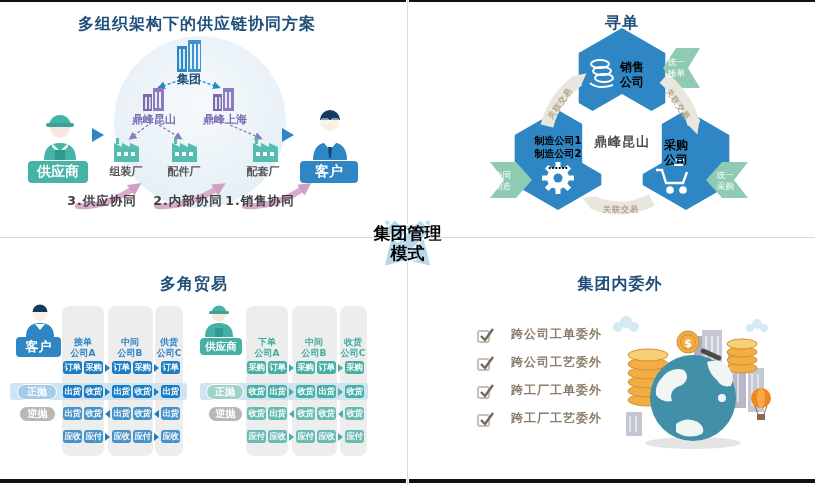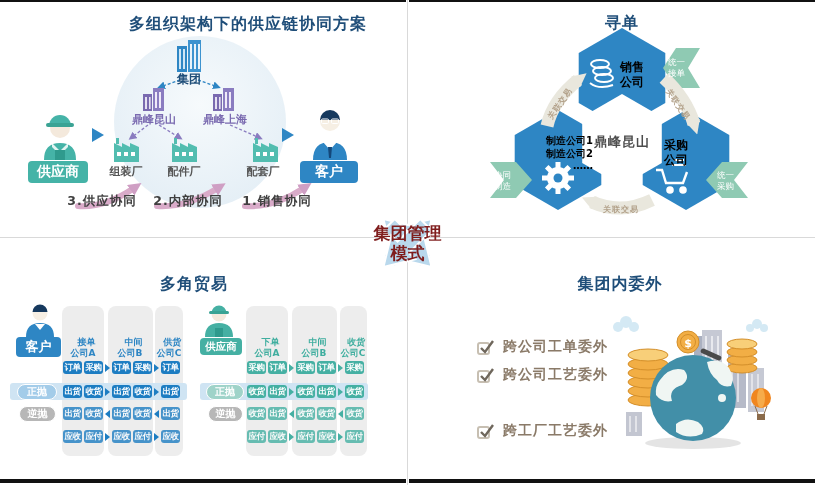--- a/index.html
+++ b/index.html
@@ -2,44 +2,44 @@
 <html><head>
 <meta charset="utf-8">
 <style>
   html,body{margin:0;padding:0;background:#fff;}
   .stage{position:relative;width:815px;height:485px;background:#fff;overflow:hidden;
          font-family:"DejaVu Sans","Liberation Sans",sans-serif;}
   .bar{position:absolute;background:#111;}
   .div-line{position:absolute;background:#d9d9d9;}
   svg.art{position:absolute;left:0;top:0;z-index:1;}
   .ov{position:absolute;z-index:2;}
-  .ctr{transform:translateX(-50%);text-align:right;white-space:pre-line;}
+  .ctr{transform:translateX(-50%);text-align:center;white-space:pre-line;}
   .qtitle{font-weight:bold;color:#1f4e79;font-size:16px;letter-spacing:1px;}
   .pre{white-space:pre-line;}
   .orglabel{font-weight:bold;font-size:11px;}
   .actorpill{display:flex;align-items:center;justify-content:center;color:#fff;font-weight:bold;border-radius:4px;}
   .colhead{font-weight:bold;font-size:9px;line-height:1.25;}
   .colbg{background:#ededed;border-radius:8px;}
   .band{background:#cfe4f3;border-radius:3px;}
   .tagrow{display:flex;align-items:center;gap:2px;height:13px;}
   .tag{flex:0 0 auto;width:19px;height:13px;border-radius:3px;color:#fff;font-size:8.5px;font-weight:bold;
        line-height:13px;text-align:center;letter-spacing:-0.5px;overflow:visible;}
   .tag.b{background:#1d7dc2}.tag.t{background:#45b0a3}
   .lt .tag{opacity:.8}
   .arr{flex:0 0 auto;width:0;height:0;border-top:4px solid transparent;border-bottom:4px solid transparent;}
   .arr.r.b{border-left:5px solid #1d7dc2}.arr.l.b{border-right:5px solid #1d7dc2}
   .arr.r.t{border-left:5px solid #45b0a3}.arr.l.t{border-right:5px solid #45b0a3}
   .sidepill{color:#fff;font-weight:bold;font-size:10px;text-align:center;border-radius:8px;border:1px solid #fff;}
   .chevText{color:#fff;font-weight:normal;font-size:8.5px;line-height:1.25;text-align:left;white-space:pre-line;width:26px;}
   .ribbonText{color:#b3a28b;font-weight:bold;font-size:8px;letter-spacing:1px;width:44px;text-align:center;}
   .flowlabel{font-weight:bold;font-size:12.5px;color:#404040;letter-spacing:1px;}
-  .chk{display:flex;align-items:center;gap:8px;color:#8a7a68;font-size:14px;font-weight:bold;letter-spacing:1px;margin-top:12px;}
+  .chk{display:flex;align-items:center;gap:16px;color:#8a7a68;font-size:12px;font-weight:bold;letter-spacing:1px;}
   .whitehexlabel{font-weight:bold;font-size:13px;color:#4d4d4d;letter-spacing:1px;}
   .hexlabel{color:#000000;font-weight:bold;line-height:1.25;}
-  .centerlabel{text-align:center;font-weight:bold;color:#7f1d1d;font-size:17px;line-height:1.2;white-space:pre-line;}
+  .centerlabel{text-align:center;font-weight:bold;color:#000000;font-size:17px;line-height:1.2;white-space:pre-line;}
 </style>
 </head>
 <body>
 
 <div class="stage">
 
   <div class="bar" style="left:0;top:0;width:406px;height:2px"></div>
   <div class="bar" style="left:409px;top:0;width:406px;height:2px"></div>
   <div class="bar" style="left:0;top:479px;width:406px;height:4px"></div>
   <div class="bar" style="left:409px;top:479px;width:406px;height:4px"></div>
@@ -348,21 +348,21 @@
   <div class="ov ctr orglabel" style="left:184px;top:164px;color:#555">配件厂</div>
   <div class="ov ctr orglabel" style="left:263px;top:164px;color:#555">配套厂</div>
   <div class="ov actorpill" style="left:28px;top:161px;width:60px;height:22px;font-size:14px;background:transparent">
       <span>供应商</span>
     </div>
   <div class="ov actorpill" style="left:300px;top:161px;width:58px;height:22px;font-size:14px;background:transparent">
       <span>客户</span>
     </div>
   <div class="ov ctr flowlabel" style="left:102px;top:193px">3.供应协同</div>
   <div class="ov ctr flowlabel" style="left:188px;top:193px">2.内部协同</div>
-  <div class="ov ctr flowlabel" style="left:277px;top:193px">1.销售协同</div>
+  <div class="ov ctr flowlabel" style="left:260px;top:193px">1.销售协同</div>
 
   <div class="ov ctr qtitle" style="left:622px;top:13px">寻单</div>
   <div class="ov pre hexlabel" style="left:620px;top:60px;font-size:12px">销售
 公司</div>
   <div class="ov ctr hexlabel" style="left:558px;top:135px;font-size:10px;width:70px">制造公司1
 制造公司2
 ……</div>
   <div class="ov pre hexlabel" style="left:664px;top:138px;font-size:12px">采购
 公司</div>
   <div class="ov ctr whitehexlabel" style="left:622px;top:133px">鼎峰昆山</div>
@@ -498,20 +498,27 @@
       </svg>
     <span>跨公司工单委外</span>
   </div>
   <div class="ov chk" style="left:477px;top:354px">
     <svg width="18" height="16">
         <rect x="1" y="4" width="11" height="11" rx="2" fill="#fff" stroke="#c7bfb2" stroke-width="2"></rect>
         <path d="M4,9 L8,13 L16,2" stroke="#6f675c" stroke-width="2.4" fill="none"></path>
       </svg>
     <span>跨公司工艺委外</span>
   </div>
+  <div class="ov chk" style="left:477px;top:382px">
+    <svg width="18" height="16">
+        <rect x="1" y="4" width="11" height="11" rx="2" fill="#fff" stroke="#c7bfb2" stroke-width="2"></rect>
+        <path d="M4,9 L8,13 L16,2" stroke="#6f675c" stroke-width="2.4" fill="none"></path>
+      </svg>
+    <span>跨工厂工单委外</span>
+  </div>
   <div class="ov chk" style="left:477px;top:410px">
     <svg width="18" height="16">
         <rect x="1" y="4" width="11" height="11" rx="2" fill="#fff" stroke="#c7bfb2" stroke-width="2"></rect>
         <path d="M4,9 L8,13 L16,2" stroke="#6f675c" stroke-width="2.4" fill="none"></path>
       </svg>
     <span>跨工厂工艺委外</span>
   </div>
 
 </div>
 

